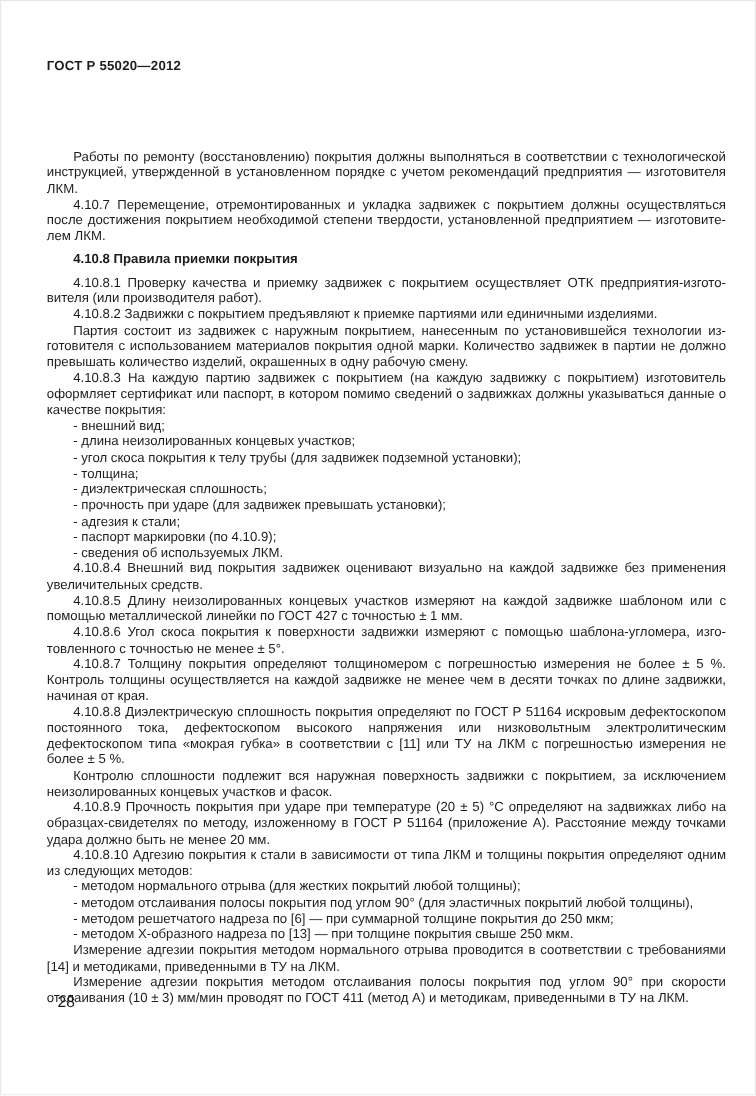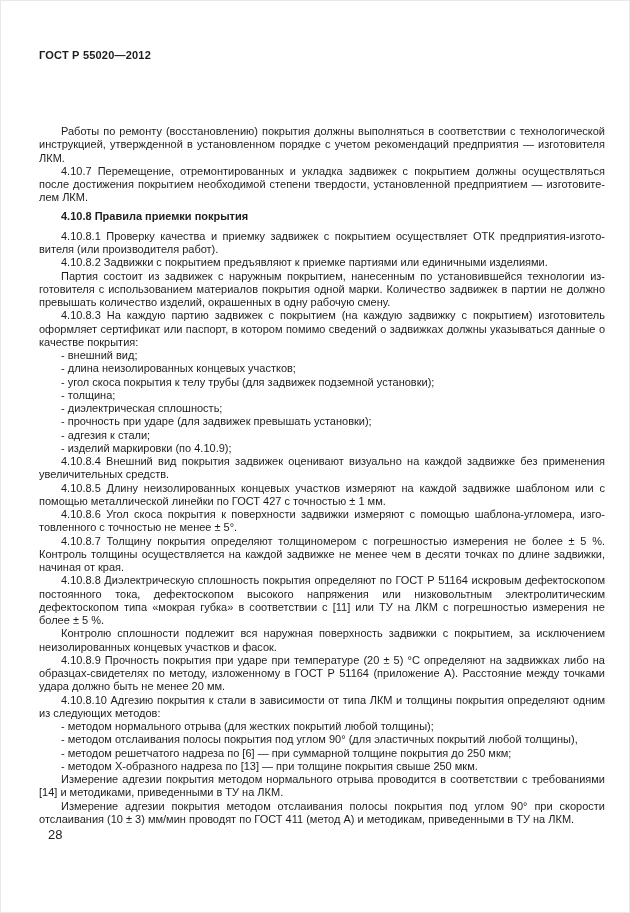--- a/index.html
+++ b/index.html
@@ -69,21 +69,22 @@
       <p class="para">4.10.8.2 Задвижки с покрытием предъявляют к приемке партиями или единичными изделиями.</p>
       <p class="para">Партия состоит из задвижек с наружным покрытием, нанесенным по установившейся технологии из­готовителя с использованием материалов покрытия одной марки. Количество задвижек в партии не должно превышать количество изделий, окрашенных в одну рабочую смену.</p>
       <p class="para">4.10.8.3 На каждую партию задвижек с покрытием (на каждую задвижку с покрытием) изготовитель оформляет сертификат или паспорт, в котором помимо сведений о задвижках должны указываться данные о качестве покрытия:</p>
       <p class="para">- внешний вид;</p>
       <p class="para">- длина неизолированных концевых участков;</p>
       <p class="para">- угол скоса покрытия к телу трубы (для задвижек подземной установки);</p>
       <p class="para">- толщина;</p>
       <p class="para">- диэлектрическая сплошность;</p>
       <p class="para">- прочность при ударе (для задвижек превышать установки);</p>
       <p class="para">- адгезия к стали;</p>
-      <p class="para">- изделий маркировки (по 4.10.9);</p>
+      <p class="para">- паспорт маркировки (по 4.10.9);</p>
+      <p class="para">- сведения об используемых ЛКМ.</p>
       <p class="para">4.10.8.4 Внешний вид покрытия задвижек оценивают визуально на каждой задвижке без применения увеличительных средств.</p>
       <p class="para">4.10.8.5 Длину неизолированных концевых участков измеряют на каждой задвижке шаблоном или с помощью металлической линейки по ГОСТ 427 с точностью ± 1 мм.</p>
       <p class="para">4.10.8.6 Угол скоса покрытия к поверхности задвижки измеряют с помощью шаблона-угломера, изго­товленного с точностью не менее ± 5°.</p>
       <p class="para">4.10.8.7 Толщину покрытия определяют толщиномером с погрешностью измерения не более ± 5 %. Контроль толщины осуществляется на каждой задвижке не менее чем в десяти точках по длине задвижки, начиная от края.</p>
       <p class="para">4.10.8.8 Диэлектрическую сплошность покрытия определяют по ГОСТ Р 51164 искровым дефектос­копом постоянного тока, дефектоскопом высокого напряжения или низковольтным электролитическим дефектоскопом типа «мокрая губка» в соответствии с [11] или ТУ на ЛКМ с погрешностью измерения не более ± 5 %.</p>
       <p class="para">Контролю сплошности подлежит вся наружная поверхность задвижки с покрытием, за исключением неизолированных концевых участков и фасок.</p>
       <p class="para">4.10.8.9 Прочность покрытия при ударе при температуре (20 ± 5) °С определяют на задвижках либо на образцах-свидетелях по методу, изложенному в ГОСТ Р 51164 (приложение А). Расстояние между точками удара должно быть не менее 20 мм.</p>
       <p class="para">4.10.8.10 Адгезию покрытия к стали в зависимости от типа ЛКМ и толщины покрытия определяют одним из следующих методов:</p>
       <p class="para">- методом нормального отрыва (для жестких покрытий любой толщины);</p>
       <p class="para">- методом отслаивания полосы покрытия под углом 90° (для эластичных покрытий любой толщины),</p>

